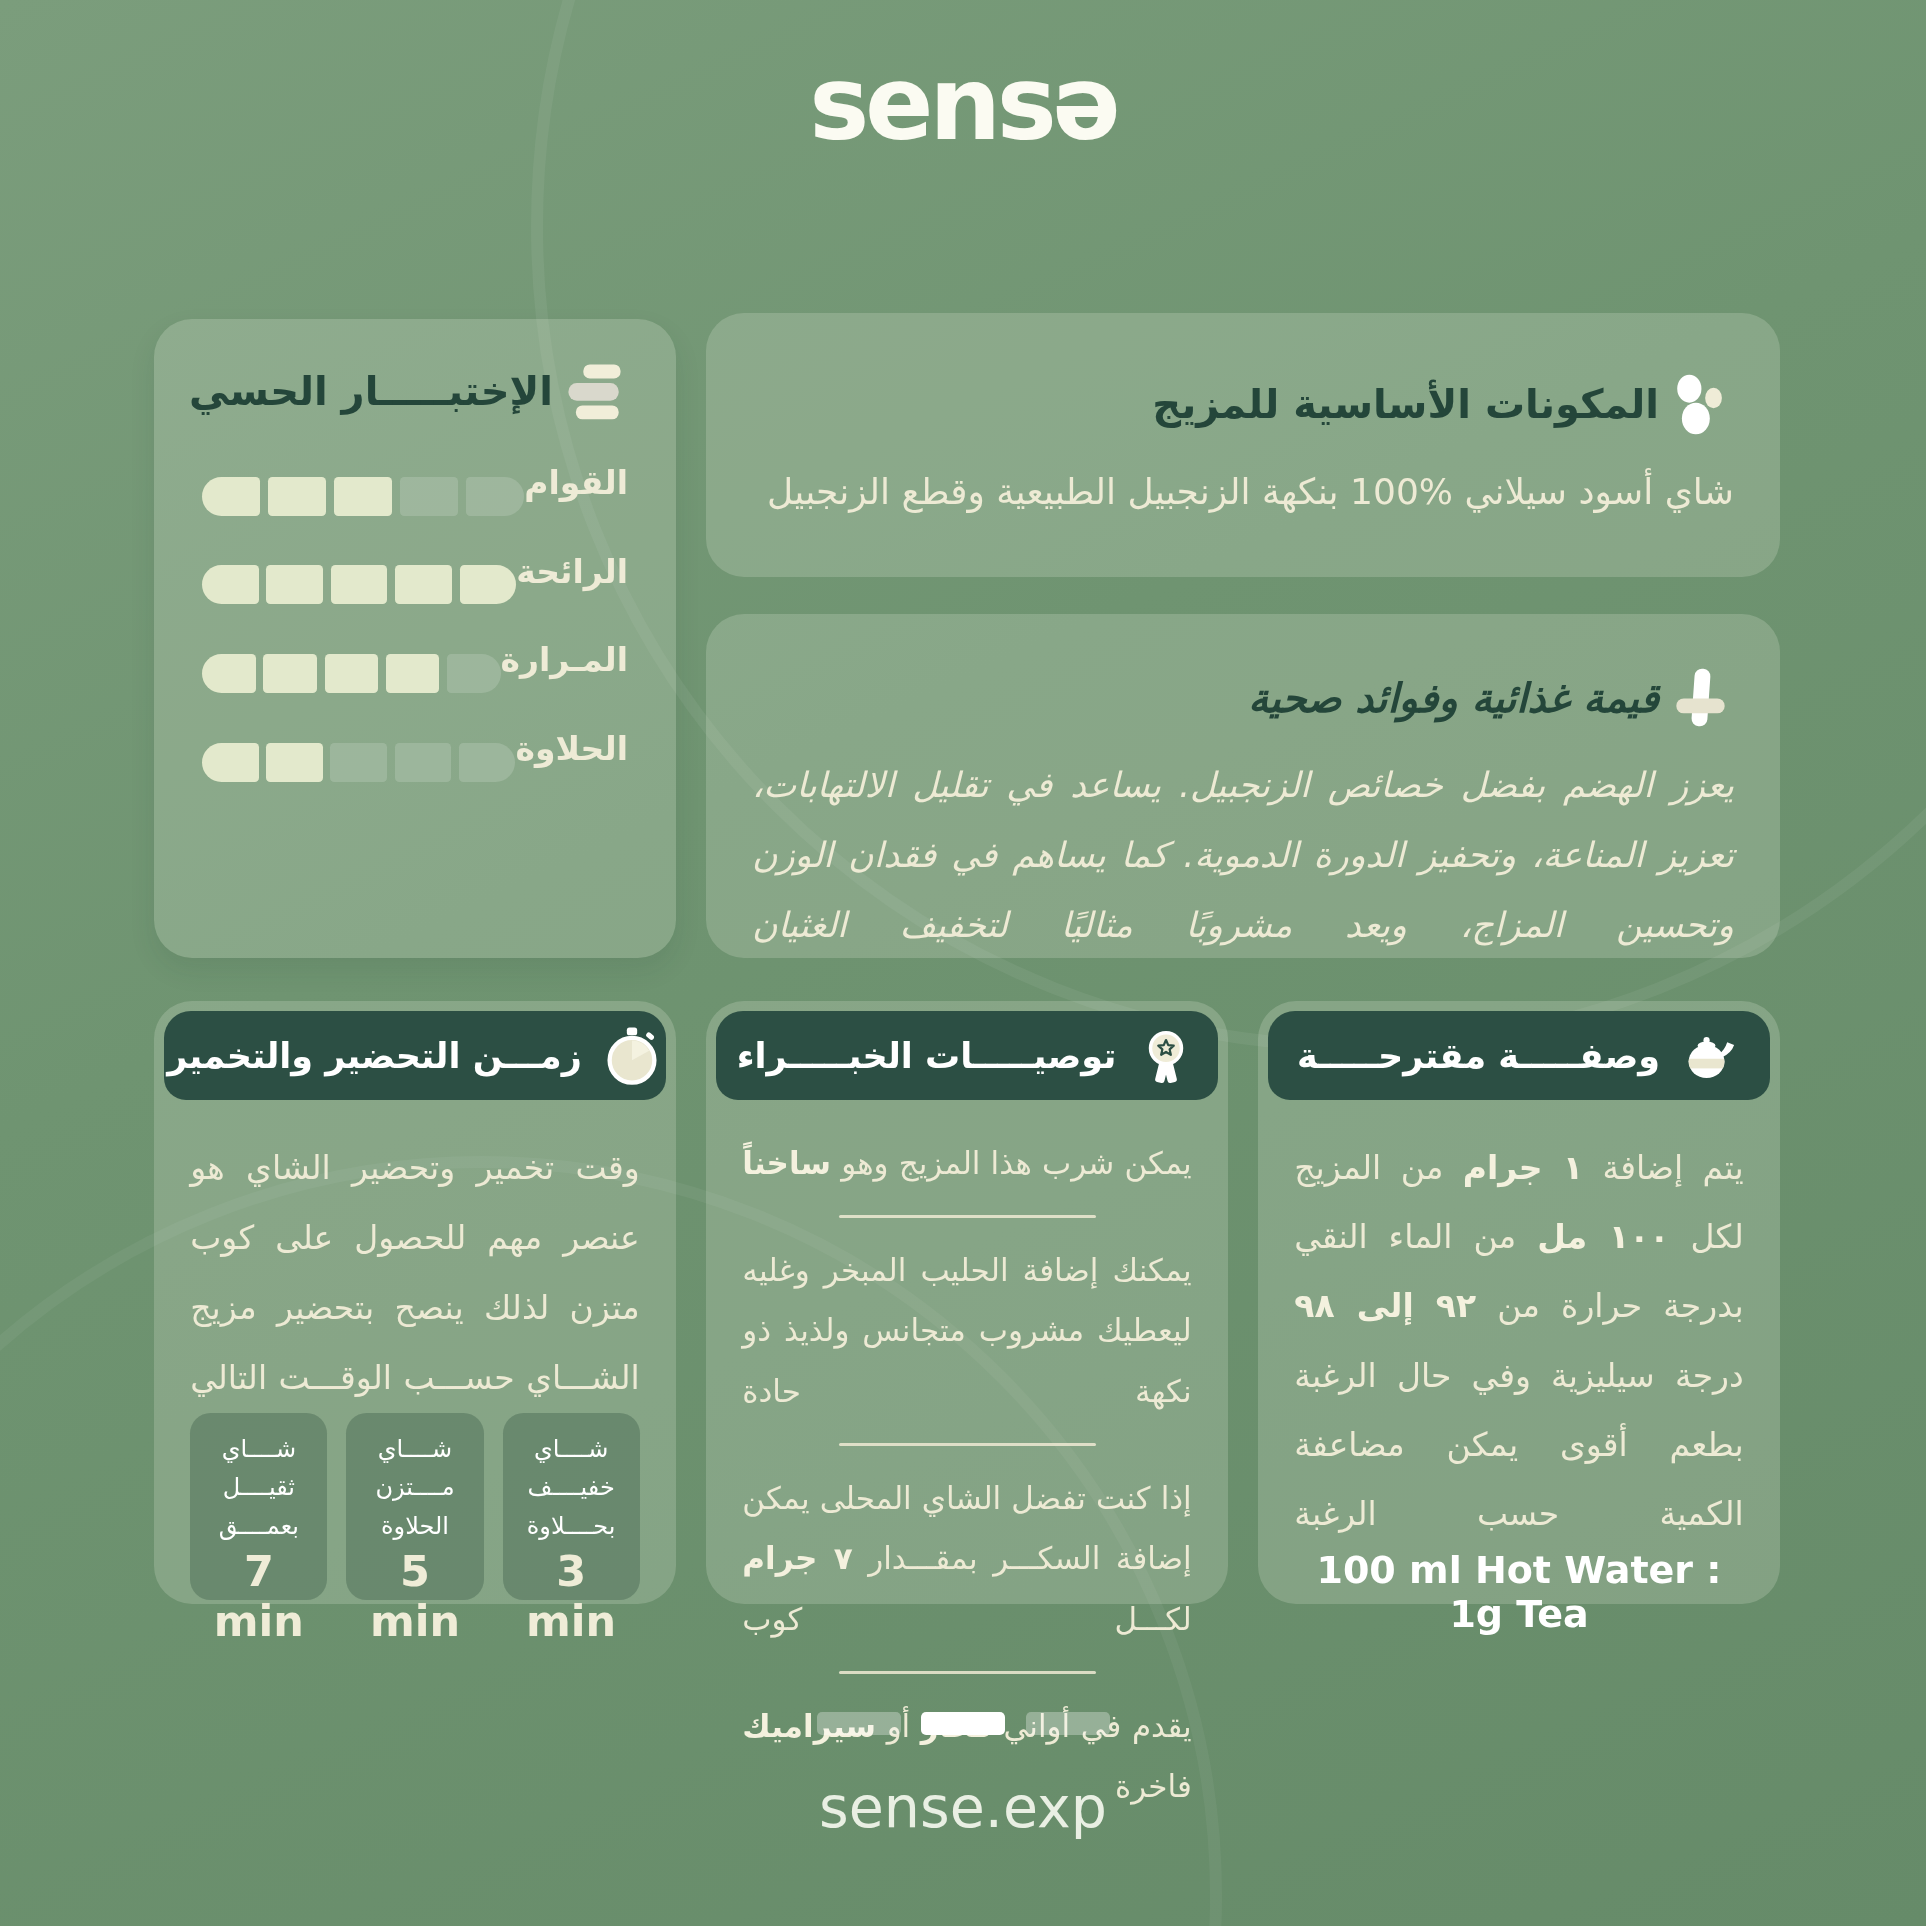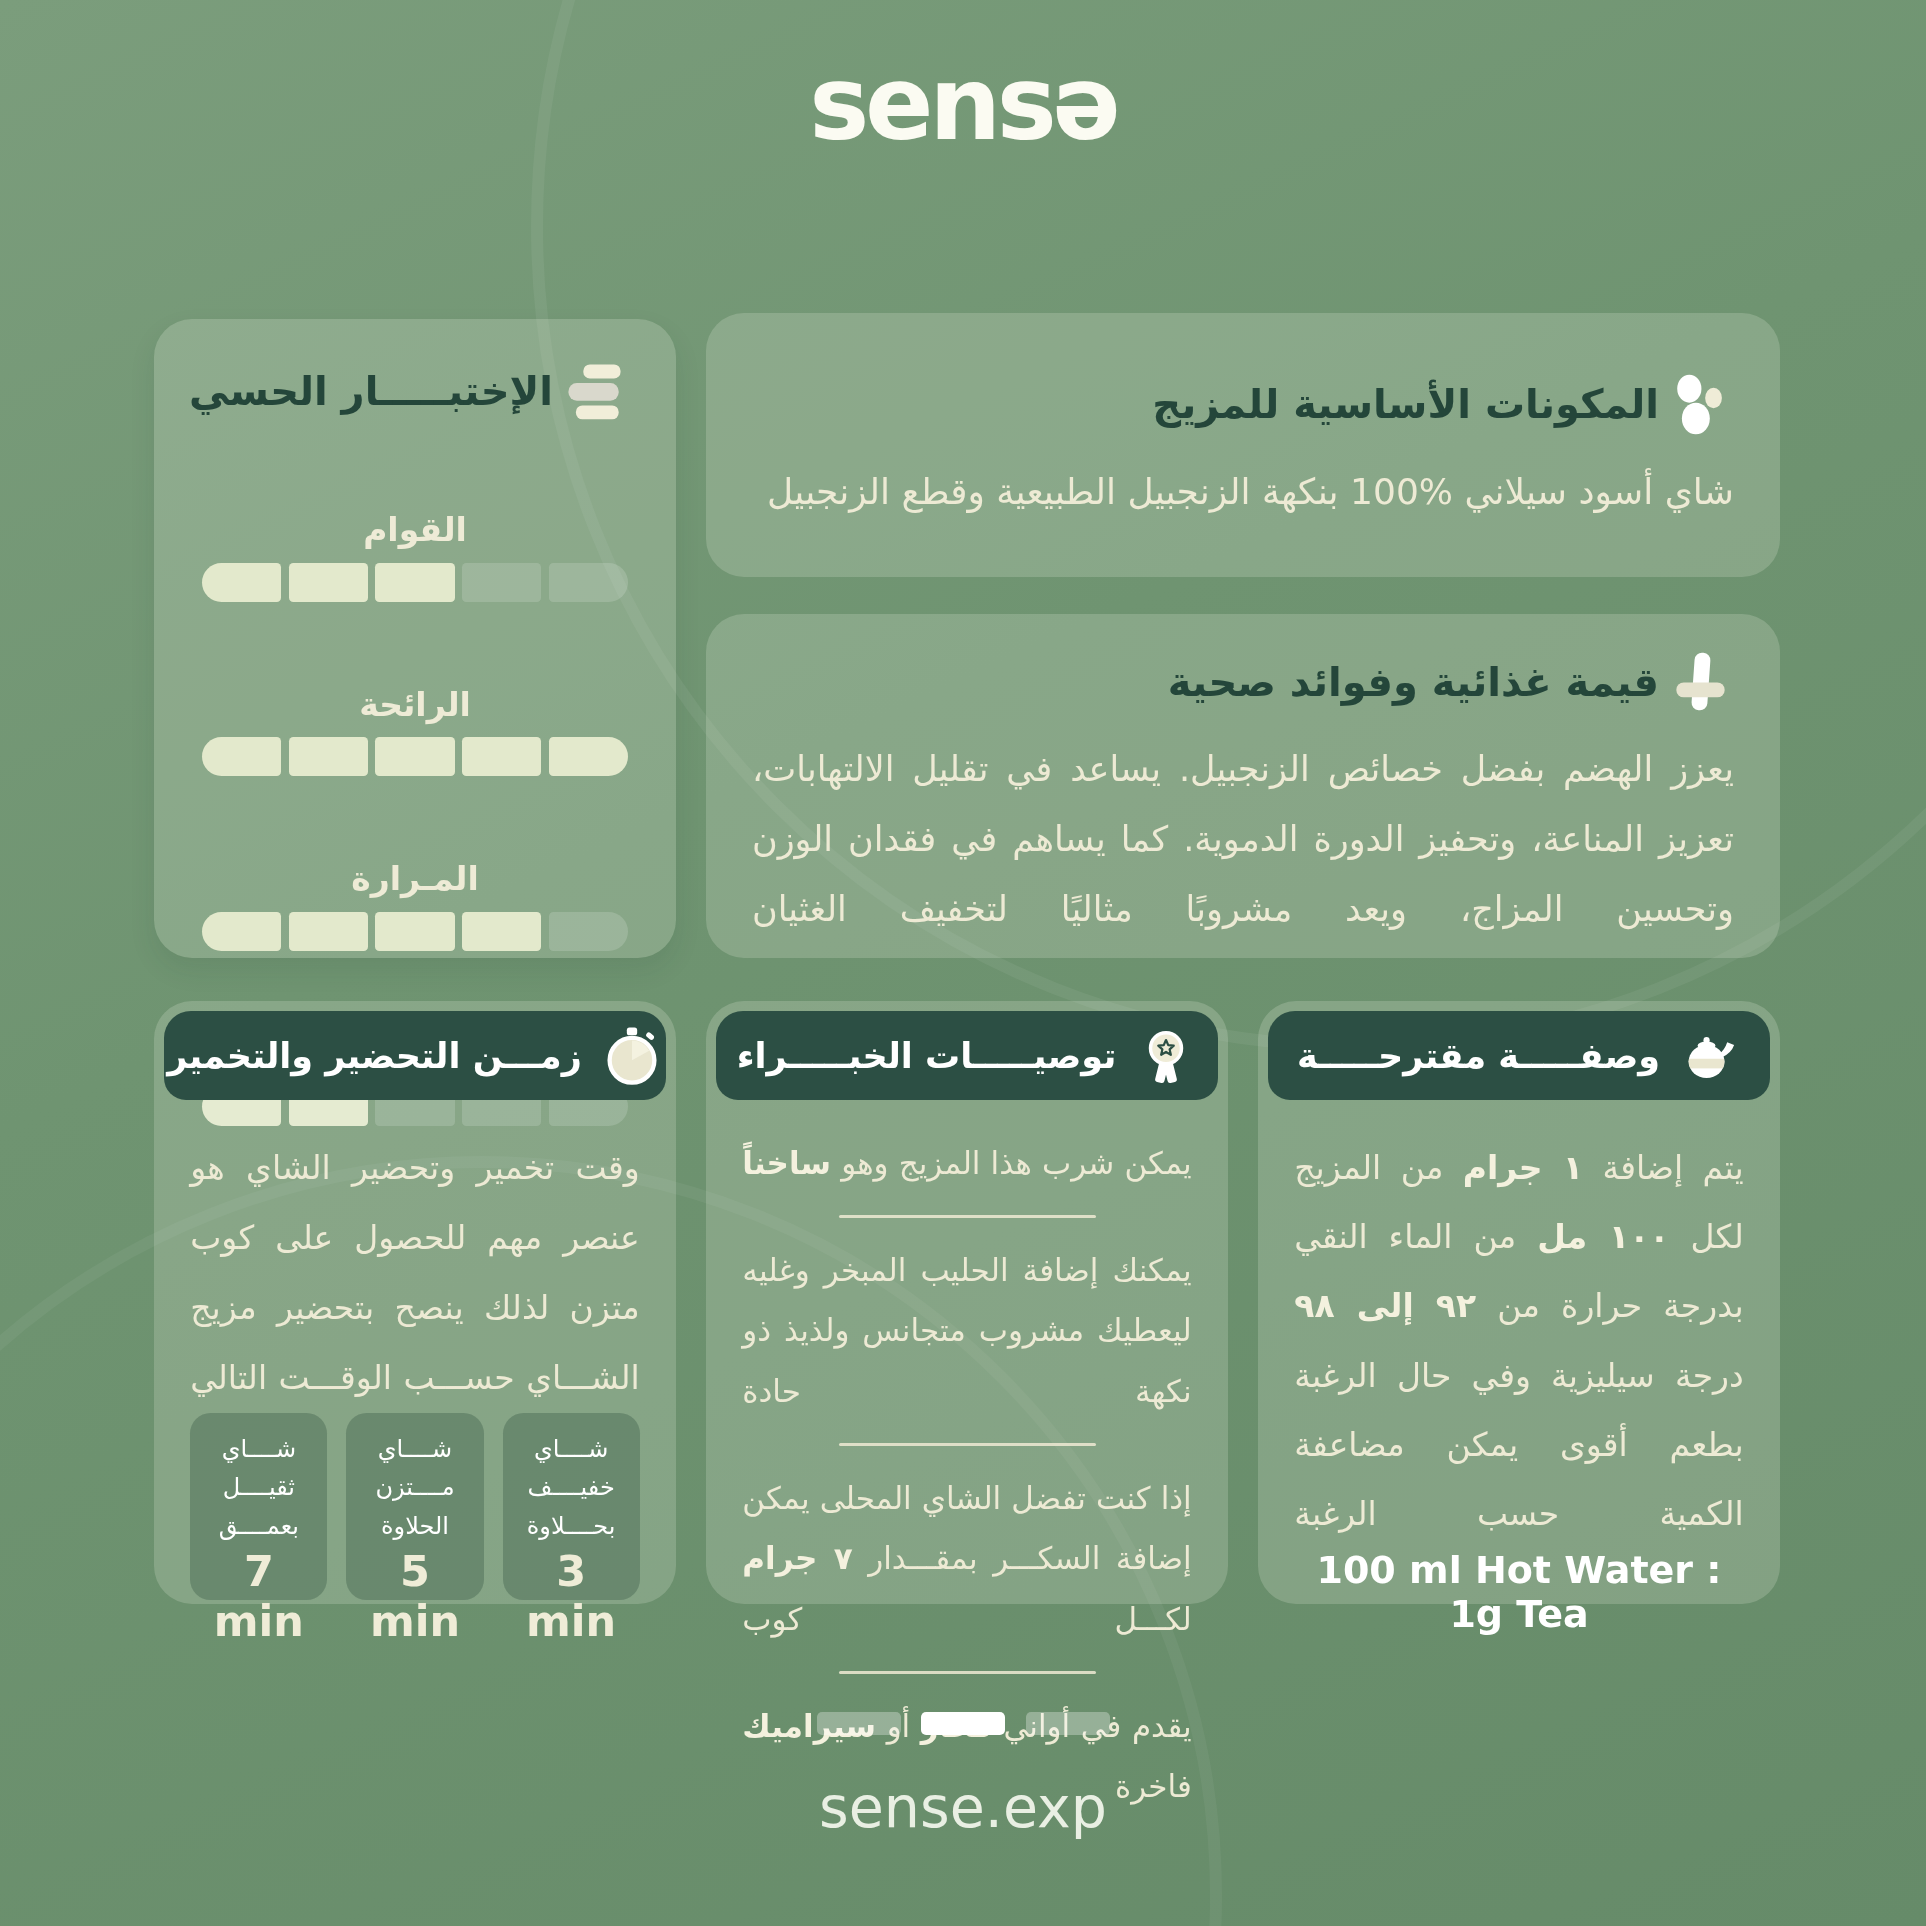--- a/index.html
+++ b/index.html
@@ -19,30 +19,30 @@
     position:absolute;background:rgba(242,245,232,0.20);border-radius:38px;
     box-sizing:border-box;
   }
   .card.light{box-shadow:0 12px 26px rgba(30,60,45,0.10);}
   
   #sensory{left:154px;top:319px;width:522px;height:639px;padding:38px 48px;display:flex;flex-direction:column;}
   .title-row{display:flex;align-items:center;gap:8px;}
   .title-row .ttl{font-size:40px;font-weight:bold;color:#24463a;white-space:nowrap;}
   .hicon{width:67px;height:67px;flex:0 0 auto;}
   #metrics{display:flex;flex-direction:column;gap:36px;margin-top:39px;}
-  .metric-row{display:flex;flex-direction:column;align-items:center;margin-top:47px;}
+  .metric-row{display:flex;flex-direction:row;align-items:flex-end;}
   .m-label{font-size:33px;font-weight:600;color:#eeebd6;margin-bottom:13.7px;}
   .s-bar{display:flex;gap:7.7px;width:100%;height:39px;direction:ltr;}
   .seg{flex:1;background:rgba(255,255,255,0.16);border-radius:4.3px;}
   .seg.fill{background:#e3e9cc;}
   .seg.first{border-radius:19.7px 4.3px 4.3px 19.7px;}
   .seg.last{border-radius:4.3px 19.7px 19.7px 4.3px;}
   
   #ingredients{left:706px;top:313px;width:1074px;height:264px;padding:34px 46px;display:flex;flex-direction:column;justify-content:center;gap:26px;direction:rtl;}
-  #health{left:706px;top:614px;width:1074px;height:344px;padding:34px 46px;display:flex;flex-direction:column;gap:19px;direction:rtl;}
+  #health{left:706px;top:614px;width:1074px;height:344px;padding:50px 46px;display:flex;flex-direction:column;gap:19px;direction:rtl;font-style:italic;}
   .body-cream{font-size:36px;color:#edead4;line-height:1.55;text-align:right;}
   .just{text-align:justify;text-align-last:justify;line-height:2.0;font-size:35px;}
   .b{font-weight:bold;color:#f4f1de;}
   
   .bottom-card{top:1001px;width:522px;height:603px;padding:10.3px;display:flex;flex-direction:column;direction:rtl;gap:17px;}
   #brew{left:154px;} #experts{left:706px;} #recipe{left:1258px;}
   .dark-header{
     background:#2c4f44;border-radius:27px 27px 22px 22px;height:89px;flex:0 0 auto;
     display:flex;align-items:center;justify-content:center;gap:19px;color:#ffffff;
   }

